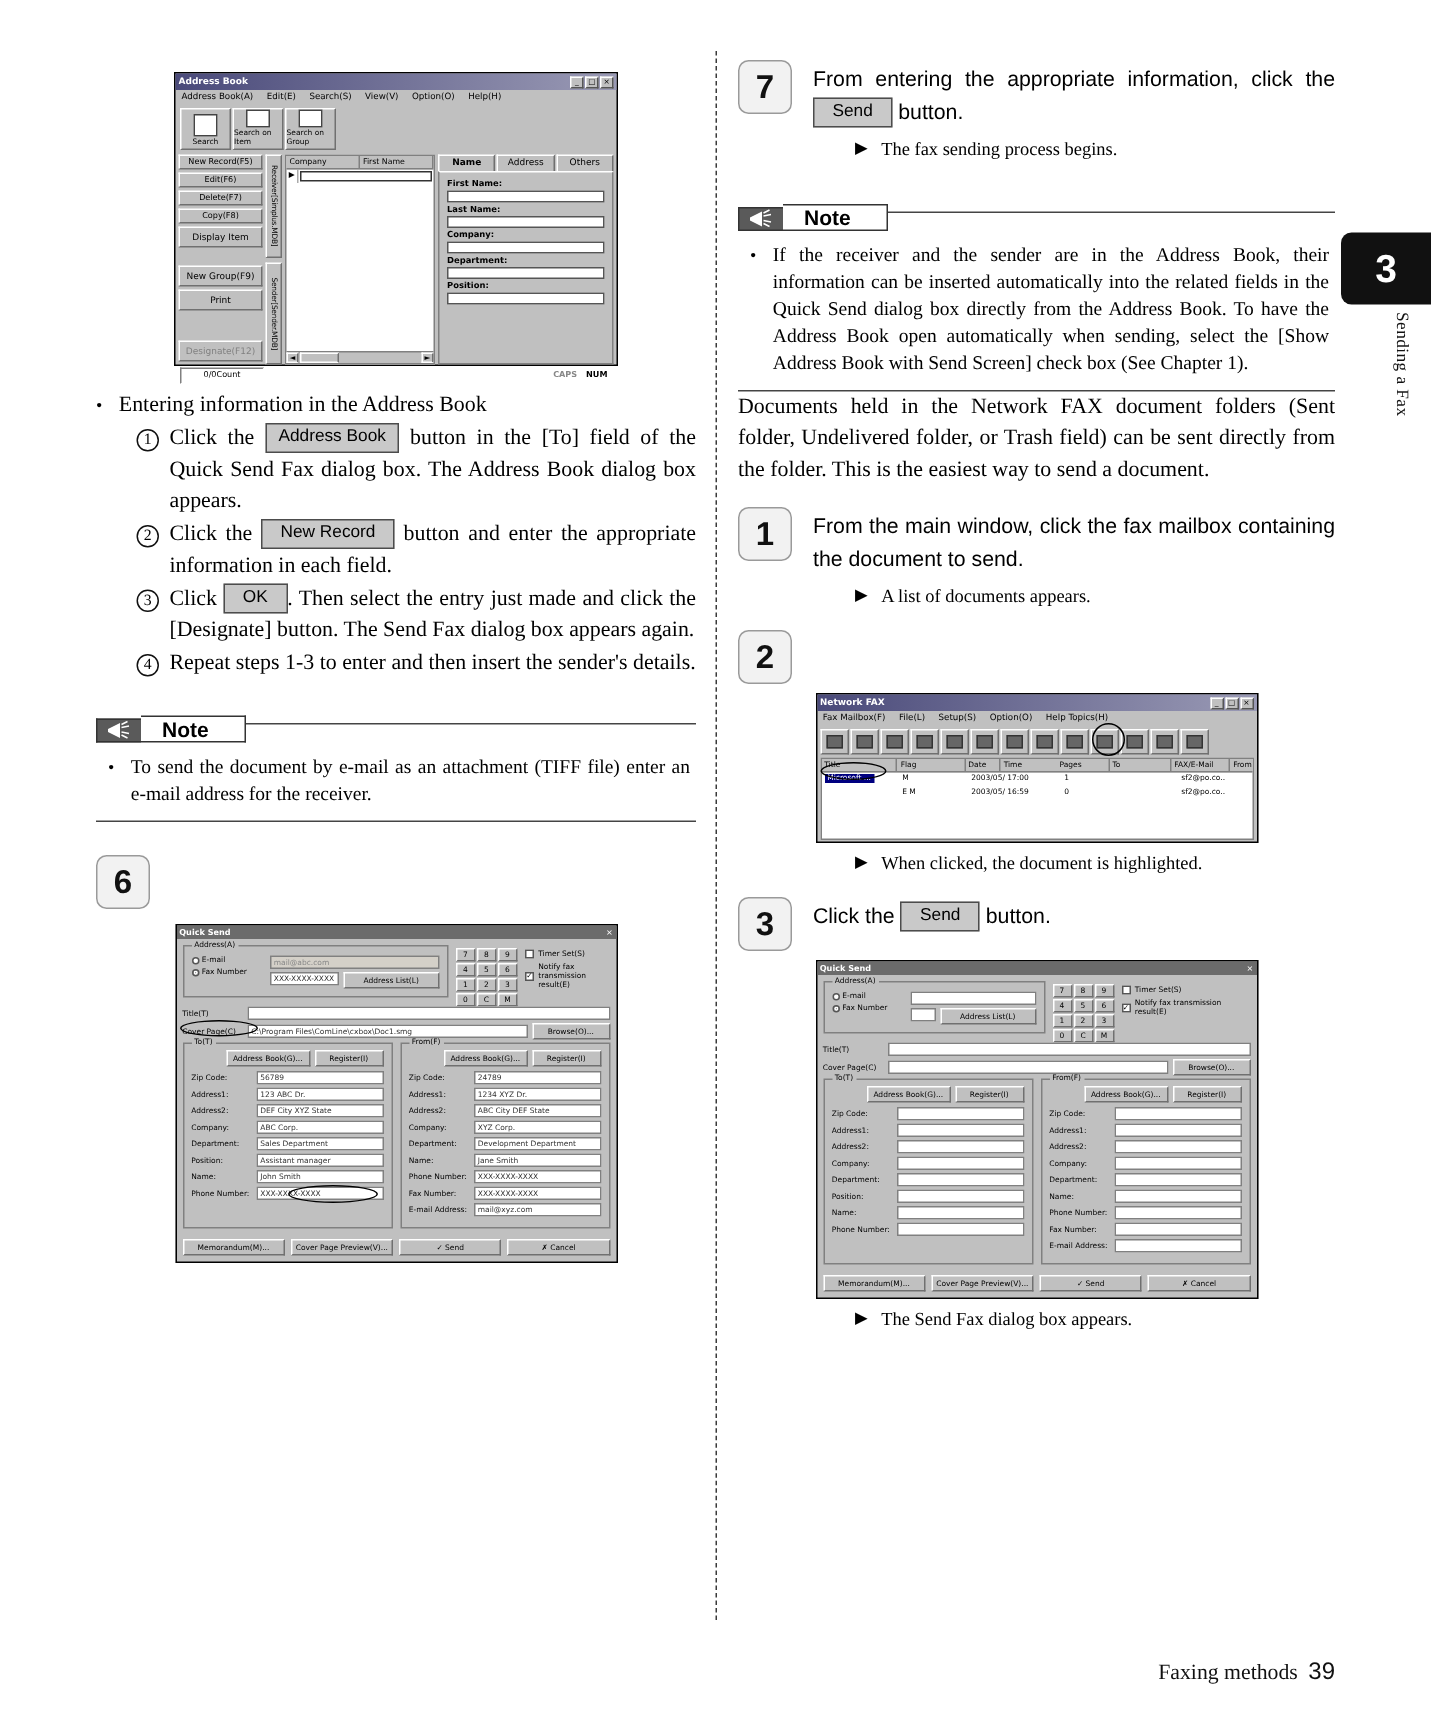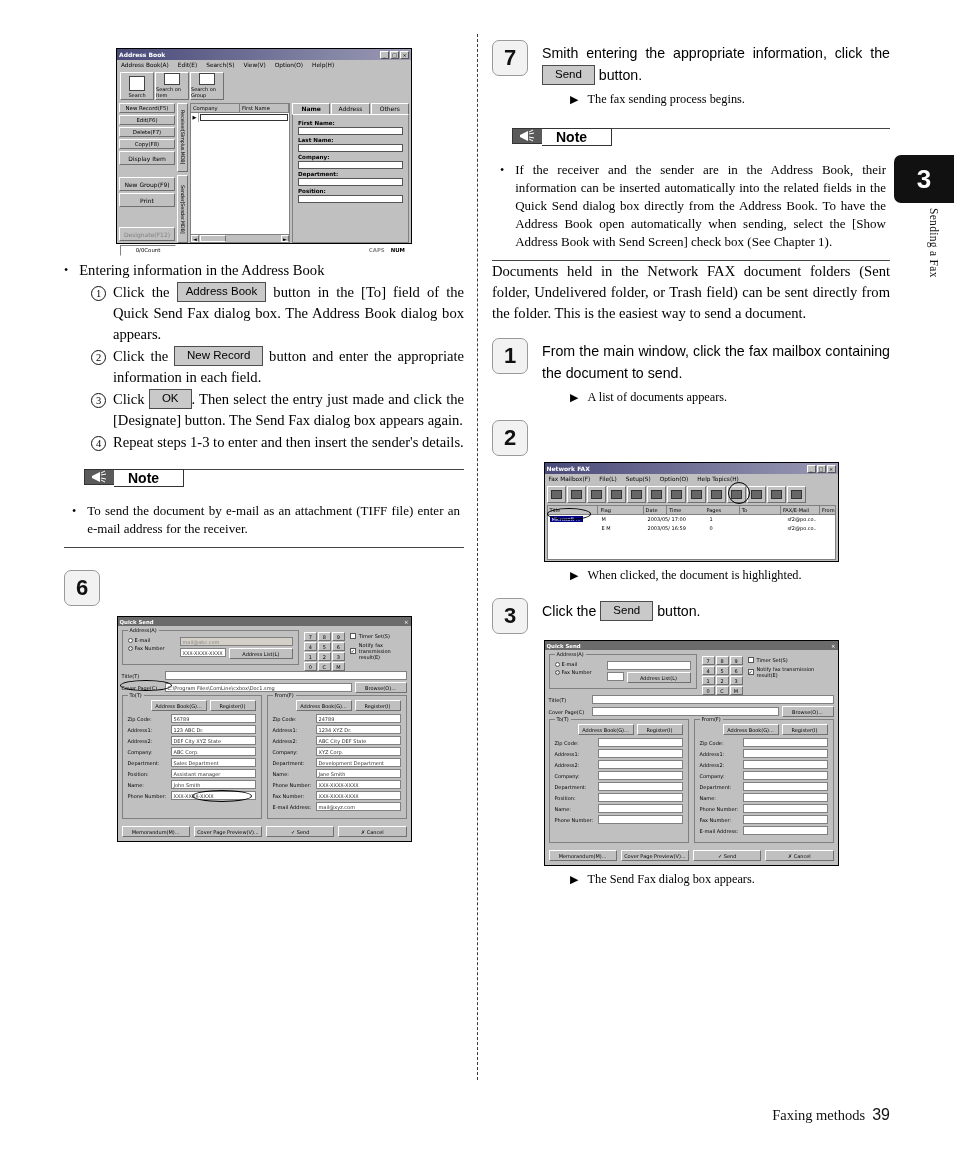--- a/index.html
+++ b/index.html
@@ -80,21 +80,21 @@
   .num-row { display:flex; gap:7px; margin-top:1px; }
   .num-row .circ {
     flex:0 0 auto; width:15px; height:15px; border:1px solid #111; border-radius:50%;
     font-size:10.5px; line-height:13px; text-align:center; margin-top:4px;
     font-family:"Liberation Serif", serif;
   }
   .num-row .txt { text-align:justify; flex:1; }
 
   
   .note { margin-top:16px; }
-  .note-head { display:flex; align-items:flex-start; height:26px;margin-left:20px; }
+  .note-head { display:flex; align-items:flex-end; height:26px; }
   .note-icon {
     width:30px; background:#5a5a5a; display:flex; align-items:center; justify-content:center;
     border:1px solid #333; border-right:none;
   }
   .note-label {
     border:1px solid #333; border-left:none; padding:0 24px 0 14px;
     display:flex; align-items:center;
     font-family:"Liberation Sans", sans-serif; font-weight:bold; font-size:14px;
   }
   .note-rule { flex:1; border-bottom:1.2px solid #444; margin-bottom:12px; }
@@ -551,21 +551,21 @@
       <div class="ellipse" style="left:2px; top:63px; width:52px; height:11px;"></div>
       <div class="ellipse" style="left:74px; top:173px; width:60px; height:12px;"></div>
     </div>
   </div>
 
   <div class="col-right">
 
     <div class="step">
       <div class="step-num">7</div>
       <div class="step-body">
-        <span>Smith entering the appropriate information, click the</span>
+        <span>From entering the appropriate information, click the</span>
         <span class="chip wide">Send</span>
         <span>button.</span>
       </div>
     </div>
     <div class="arrow-note">
       <span class="tri">▶</span>
       <span>The fax sending process begins.</span>
     </div>
 
     <div class="note" style="margin-top:20px;">

